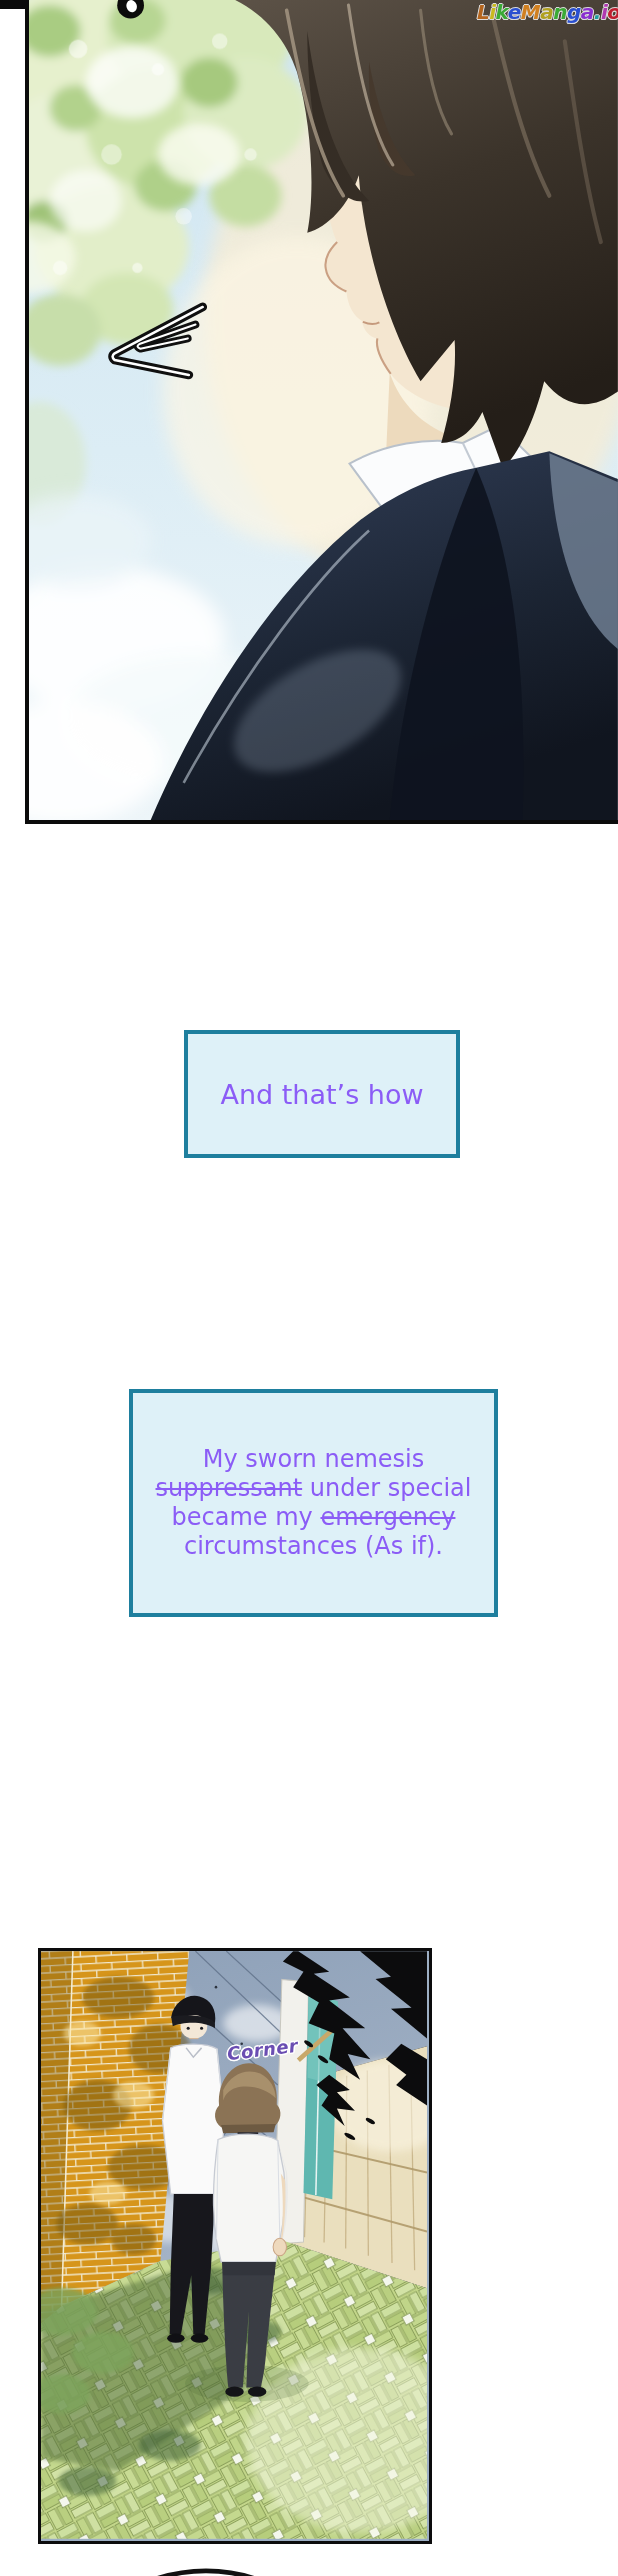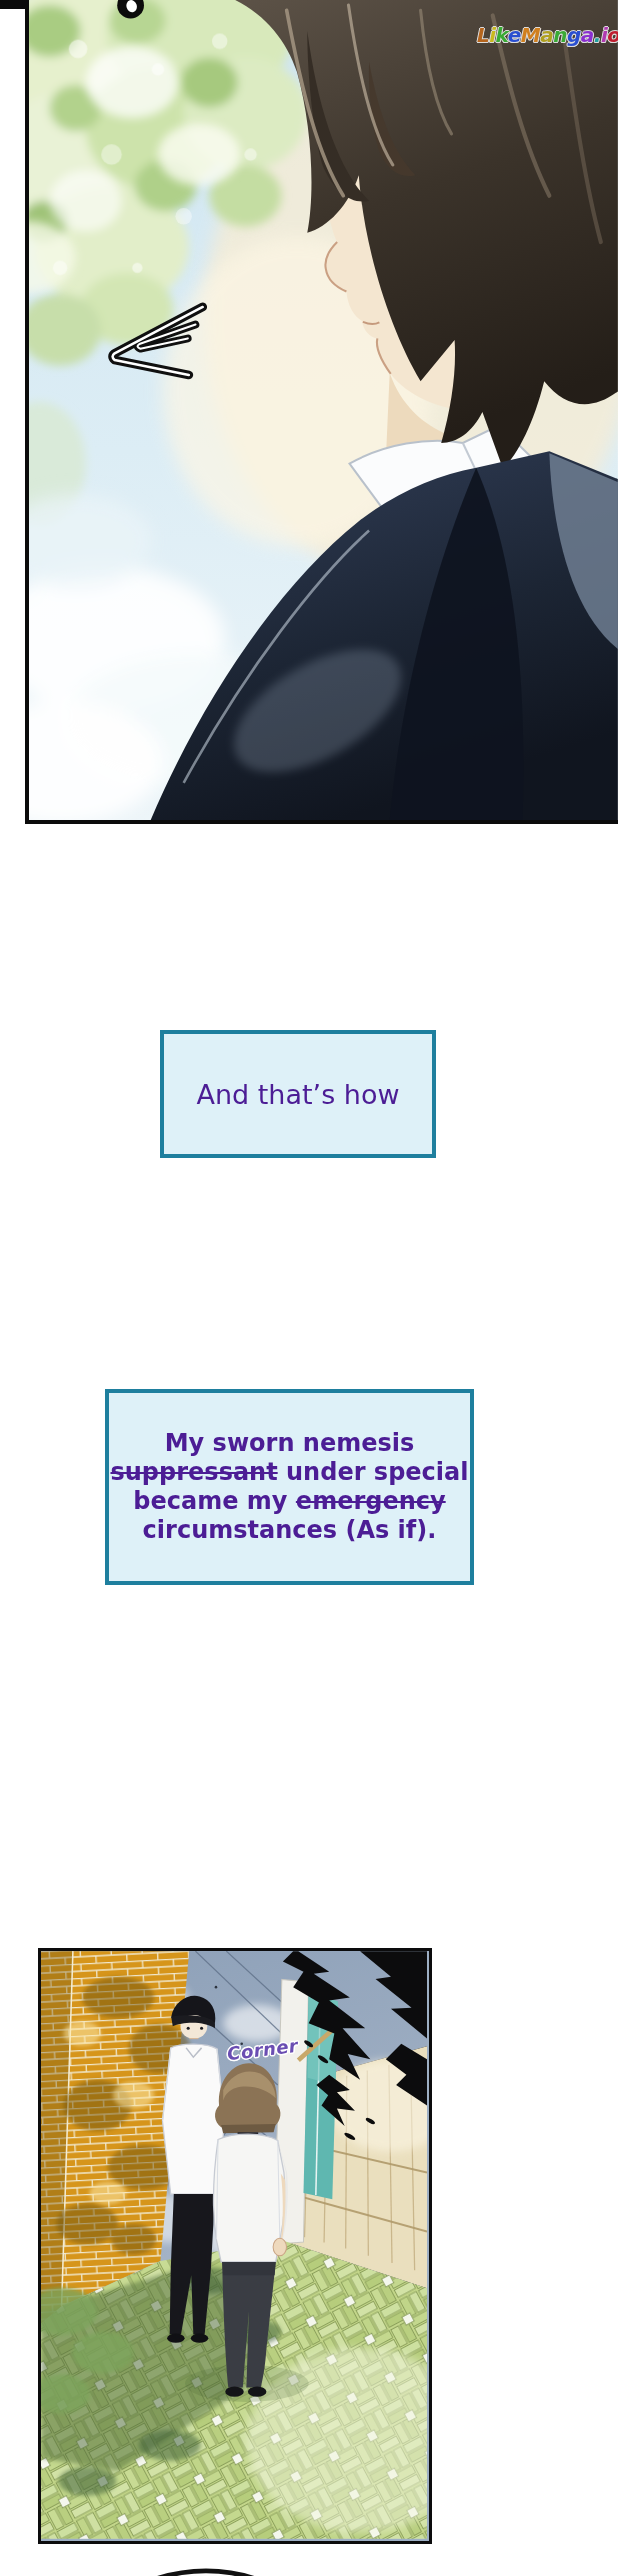--- a/index.html
+++ b/index.html
@@ -15,35 +15,34 @@
   #top-panel-left-border{left:25px;top:0;width:4.1px;height:824px;background:#0b0b0b}
   #top-panel-bottom-border{left:25px;top:820px;width:593px;height:4.1px;background:#0b0b0b}
   #top-panel{left:29px;top:0;width:589px;height:820px;overflow:hidden}
   #top-panel svg{display:block}
 
   
   #watermark{
     left:477px;top:2.1px;width:139px;height:23px;white-space:nowrap;
     font-size:20px;font-weight:bold;font-style:italic;line-height:20.6px;
     letter-spacing:-0.5px;
-    margin-top:23px;
   }
   #watermark .wm-letter{
     text-shadow:-1px 0 0 #dcdcdc,1px 0 0 #dcdcdc,0 -1px 0 #dcdcdc,0 1px 0 #dcdcdc,
                 -0.5px -0.5px 0 #dcdcdc,0.5px 0.5px 0 #dcdcdc,0.5px -0.5px 0 #dcdcdc,-0.5px 0.5px 0 #dcdcdc;
   }
 
   
   .caption-box{
     background:var(--box-fill);border:4.1px solid var(--box-border);
     display:flex;align-items:center;justify-content:center;text-align:center;
-    color:#4c1d95;box-sizing:border-box;
+    color:#8b5cf6;box-sizing:border-box;margin-left:24px;
   }
   #caption-box-1{left:160px;top:1030px;width:276px;height:128px;font-size:27px;font-weight:500}
-  #caption-box-2{left:105px;top:1389px;width:369px;height:196px;font-size:24px;line-height:29px;font-weight:700}
+  #caption-box-2{left:105px;top:1389px;width:369px;height:228px;font-size:24px;line-height:29px;font-weight:400}
   .strike{text-decoration:line-through;text-decoration-thickness:2.1px}
 
   
   #bottom-panel{
     left:38px;top:1948px;width:394px;height:596px;box-sizing:border-box;
     border:3.6px solid #0c0c0d;overflow:hidden;background:#9dafc4;
   }
   #corner-label{
     left:227px;top:2039px;font-size:18px;font-weight:bold;font-style:italic;
     color:var(--corner-color);transform:rotate(-7deg);letter-spacing:0.5px;

